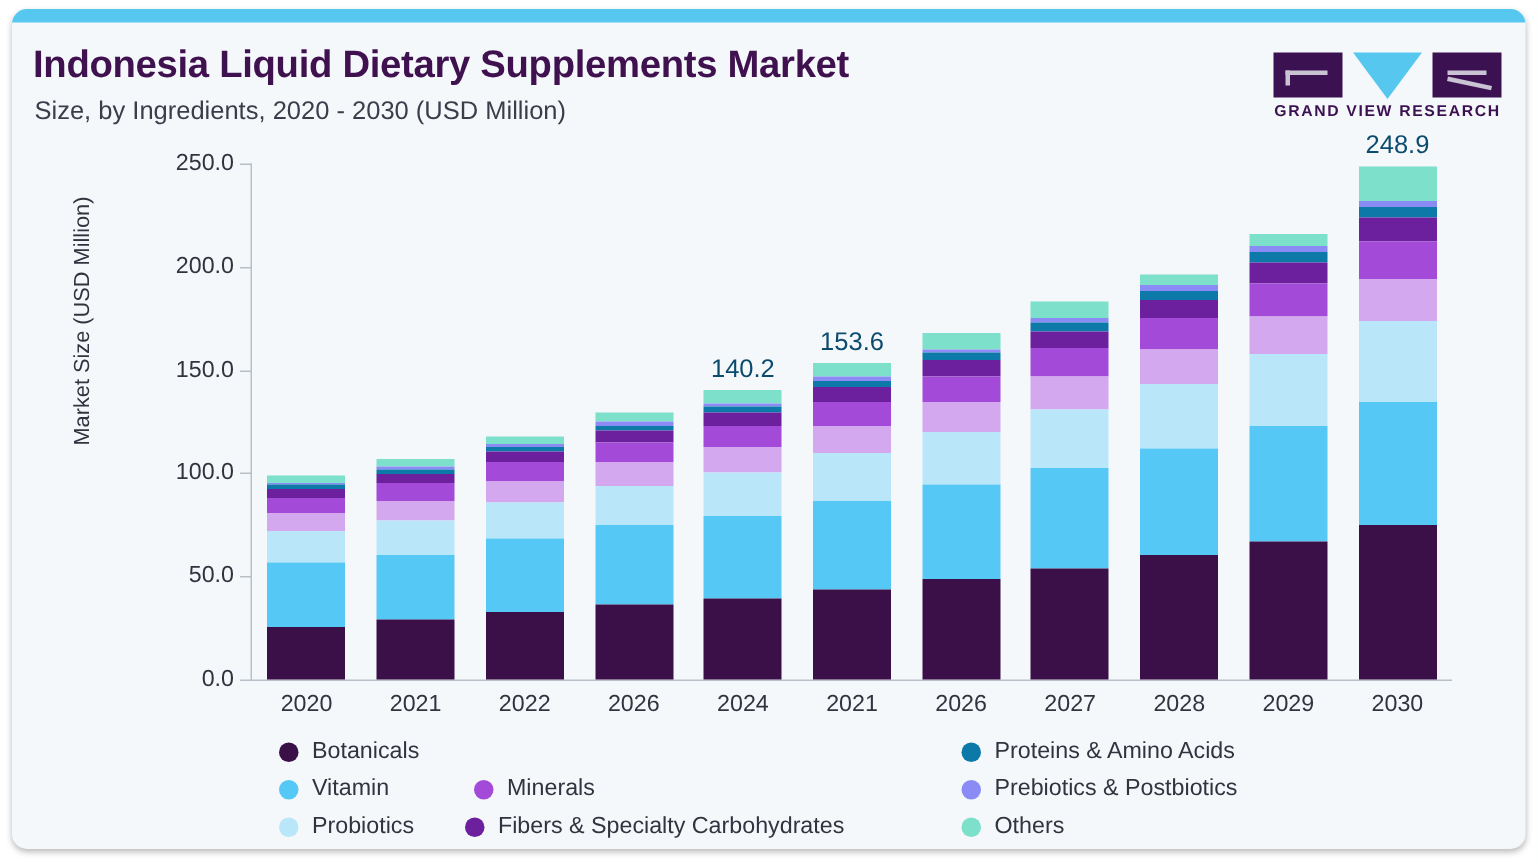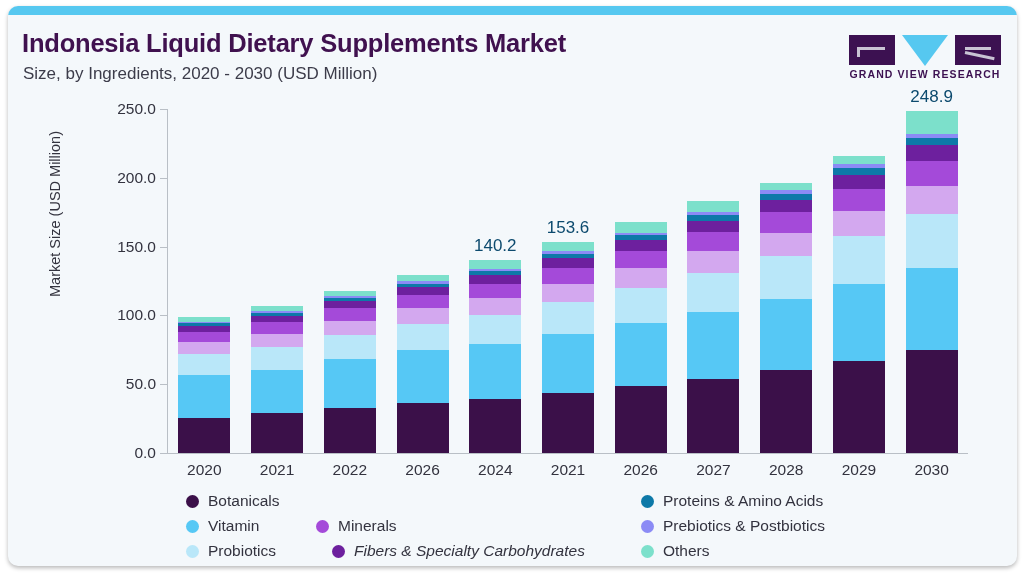--- a/index.html
+++ b/index.html
@@ -401,21 +401,21 @@
         <span class="lgtxt">Vitamin</span>
       </div>
       <div class="lgitem" style="left: 0px; top: 50px;">
         <span class="lgdot" style="background: rgb(185, 231, 249);"></span>
         <span class="lgtxt">Probiotics</span>
       </div>
       <div class="lgitem" style="left: 130px; top: 25px;">
         <span class="lgdot" style="background: rgb(164, 74, 217);"></span>
         <span class="lgtxt">Minerals</span>
       </div>
-      <div class="lgitem" style="left: 146px; top: 50px; font-style: italic;">
+      <div class="lgitem" style="left: 124px; top: 50px;">
         <span class="lgdot" style="background: rgb(109, 32, 158);"></span>
         <span class="lgtxt">Fibers &amp; Specialty Carbohydrates</span>
       </div>
       <div class="lgitem" style="left: 455px; top: 0px;">
         <span class="lgdot" style="background: rgb(13, 121, 168);"></span>
         <span class="lgtxt">Proteins &amp; Amino Acids</span>
       </div>
       <div class="lgitem" style="left: 455px; top: 25px;">
         <span class="lgdot" style="background: rgb(139, 139, 245);"></span>
         <span class="lgtxt">Prebiotics &amp; Postbiotics</span>

